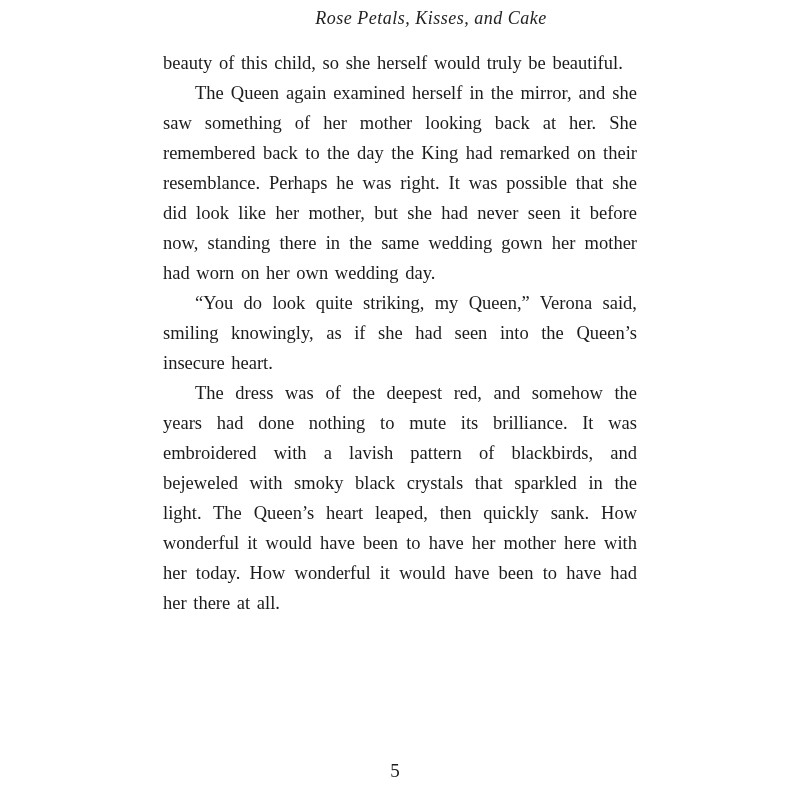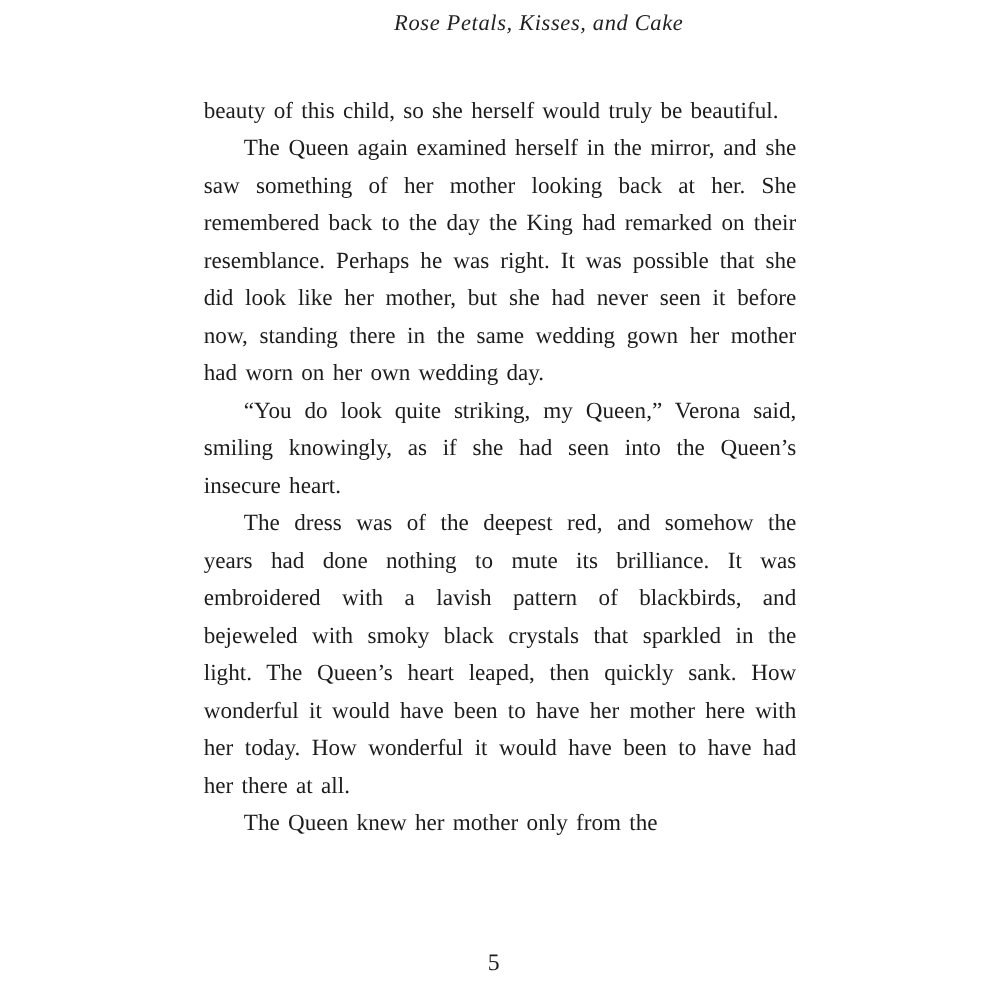--- a/index.html
+++ b/index.html
@@ -31,21 +31,20 @@
   }
   .text-block {
     position: absolute;
     top: 48px;
     left: 163px;
     width: 474px;
     font-size: 18.5px;
     line-height: 30px;
     text-align: justify;
     color: #1c1c1c;
-    margin-top: 26px;
   }
   .text-block p {
     margin: 0;
     word-spacing: 2px;
   }
   .text-block p.indent {
     text-indent: 32px;
   }
   .page-number {
     position: absolute;
@@ -62,18 +61,17 @@
 
 <div class="book-page">
 
   <div class="running-head">Rose Petals, Kisses, and Cake</div>
 
   <div class="text-block">
     <p>beauty of this child, so she herself would truly be beautiful.</p>
     <p class="indent">The Queen again examined herself in the mirror, and she saw something of her mother looking back at her. She remembered back to the day the King had remarked on their resemblance. Perhaps he was right. It was possible that she did look like her mother, but she had never seen it before now, standing there in the same wedding gown her mother had worn on her own wedding day.</p>
     <p class="indent">“You do look quite striking, my Queen,” Verona said, smiling knowingly, as if she had seen into the Queen’s insecure heart.</p>
     <p class="indent">The dress was of the deepest red, and somehow the years had done nothing to mute its brilliance. It was embroidered with a lavish pattern of blackbirds, and bejeweled with smoky black crystals that sparkled in the light. The Queen’s heart leaped, then quickly sank. How wonderful it would have been to have her mother here with her today. How wonderful it would have been to have had her there at all.</p>
-    <p class="indent">The Queen knew her mother only from the</p>
   </div>
 
   <div class="page-number">5</div>
 
 </div>
 
 </body></html>

